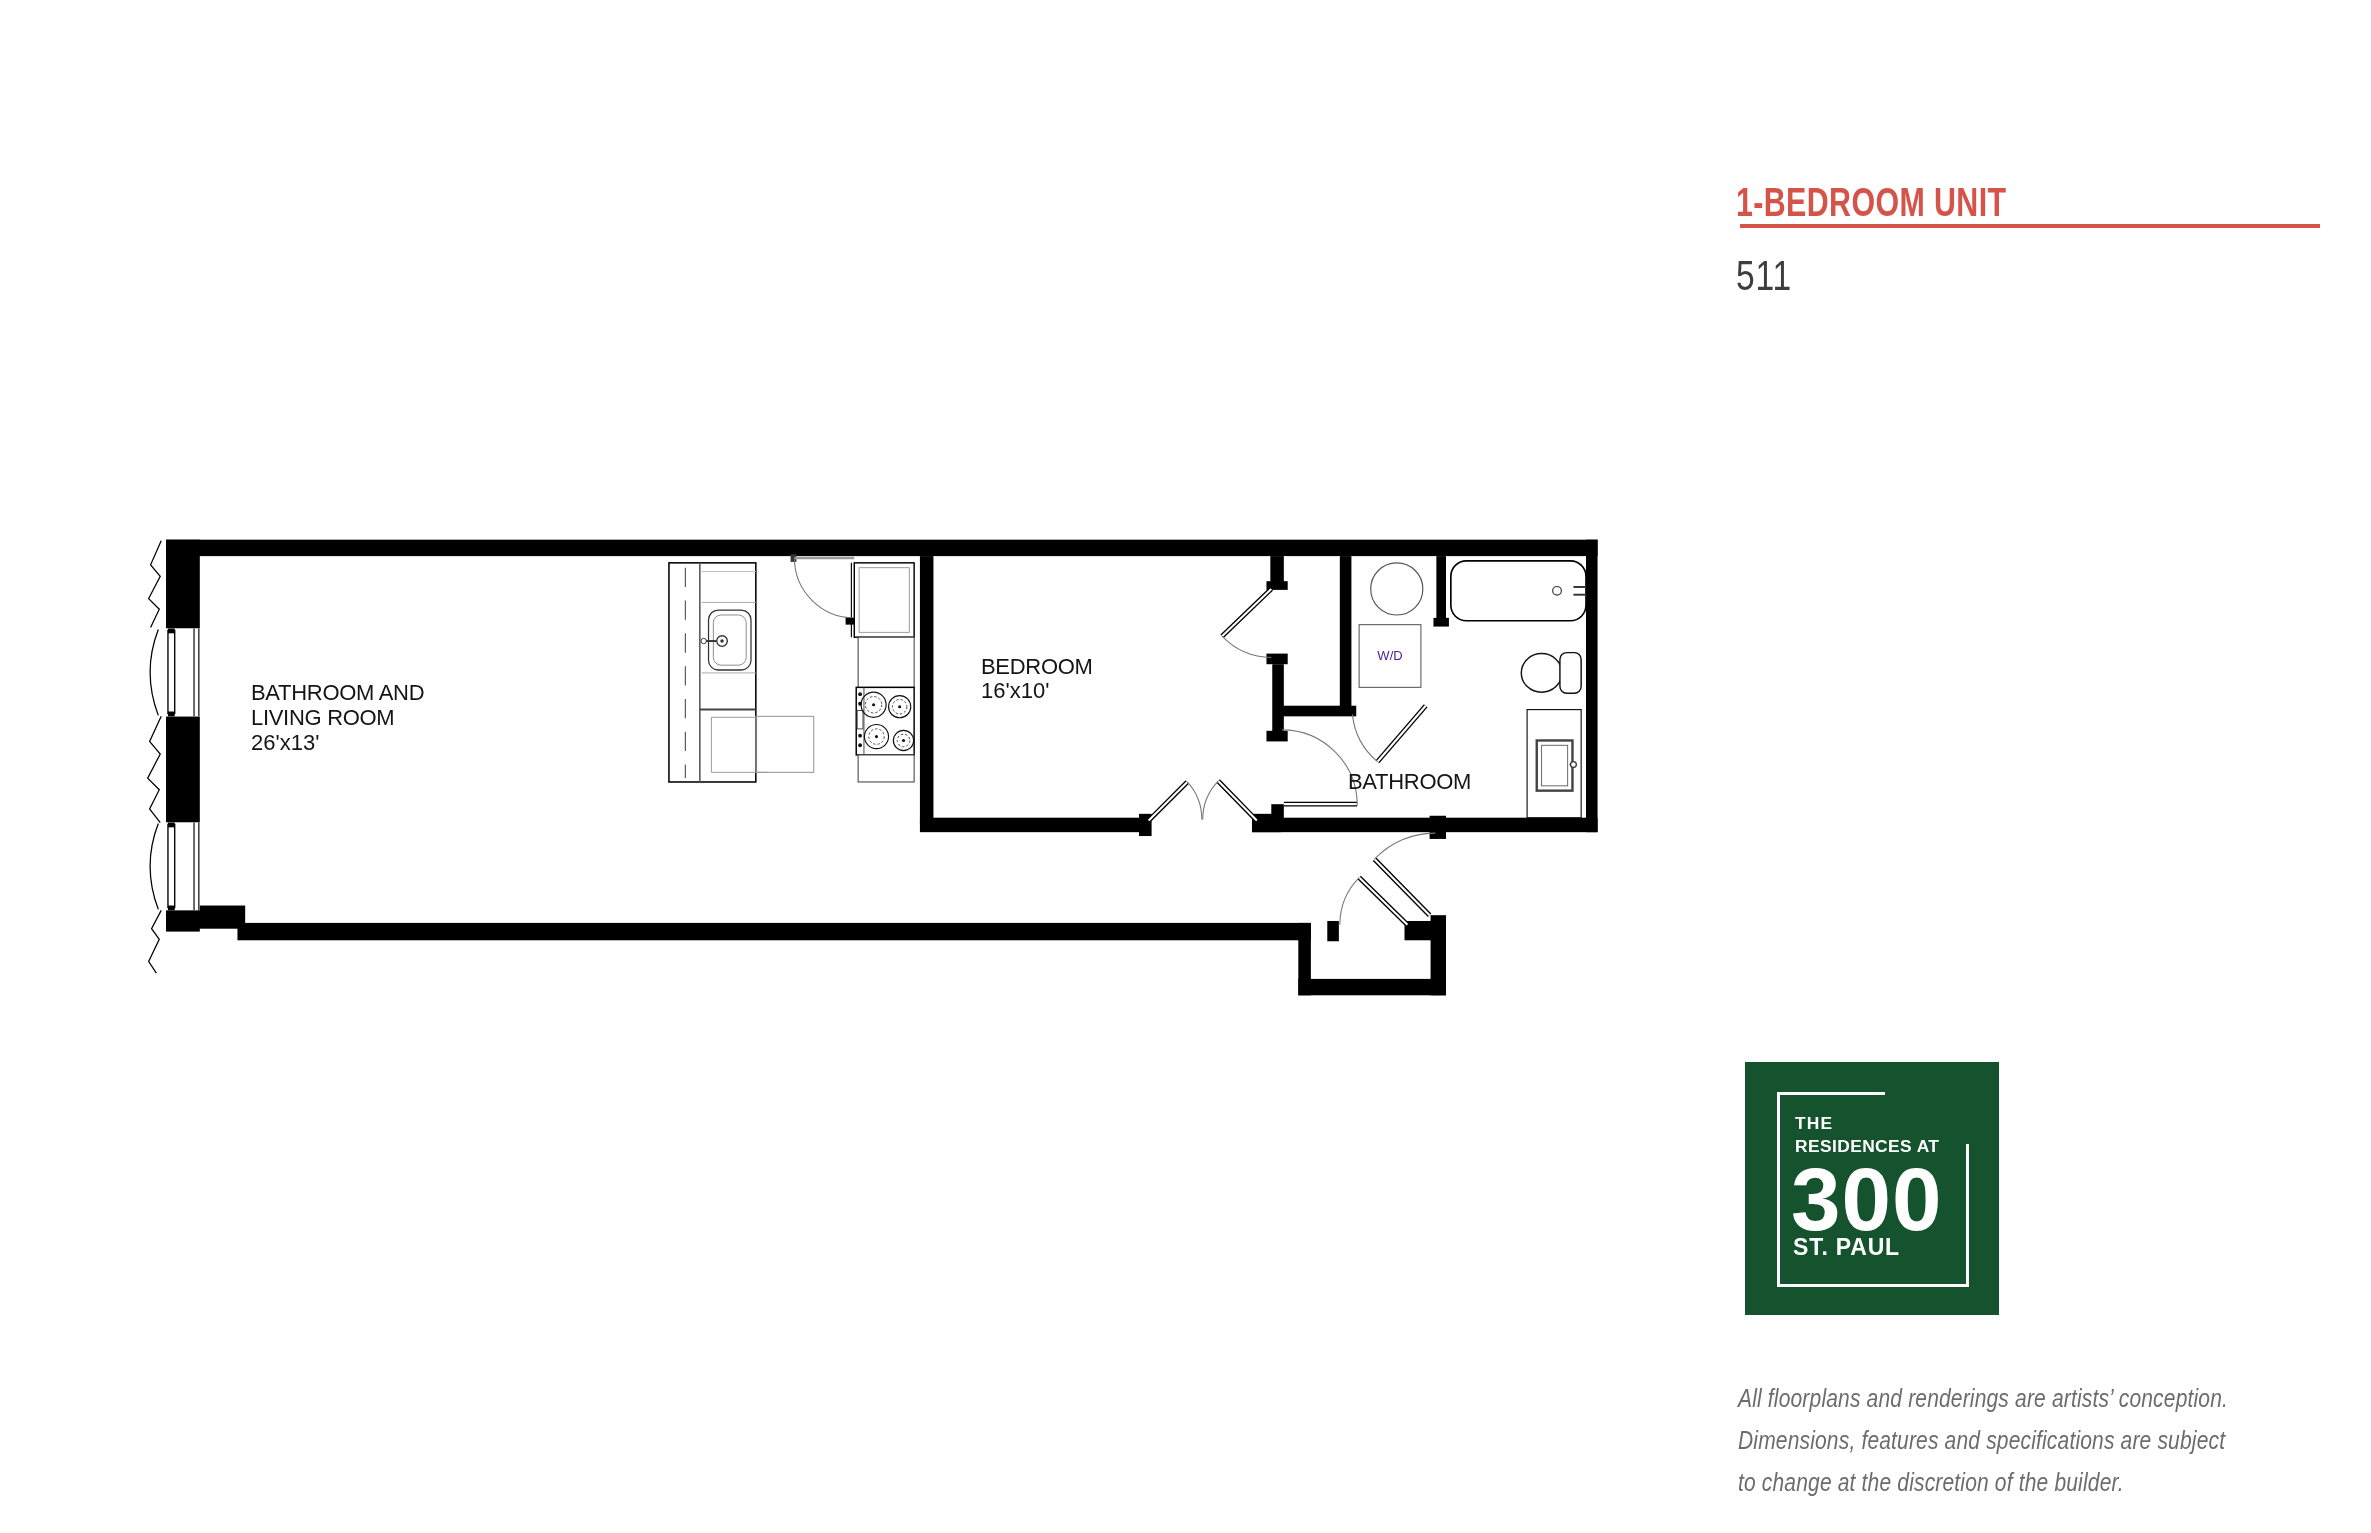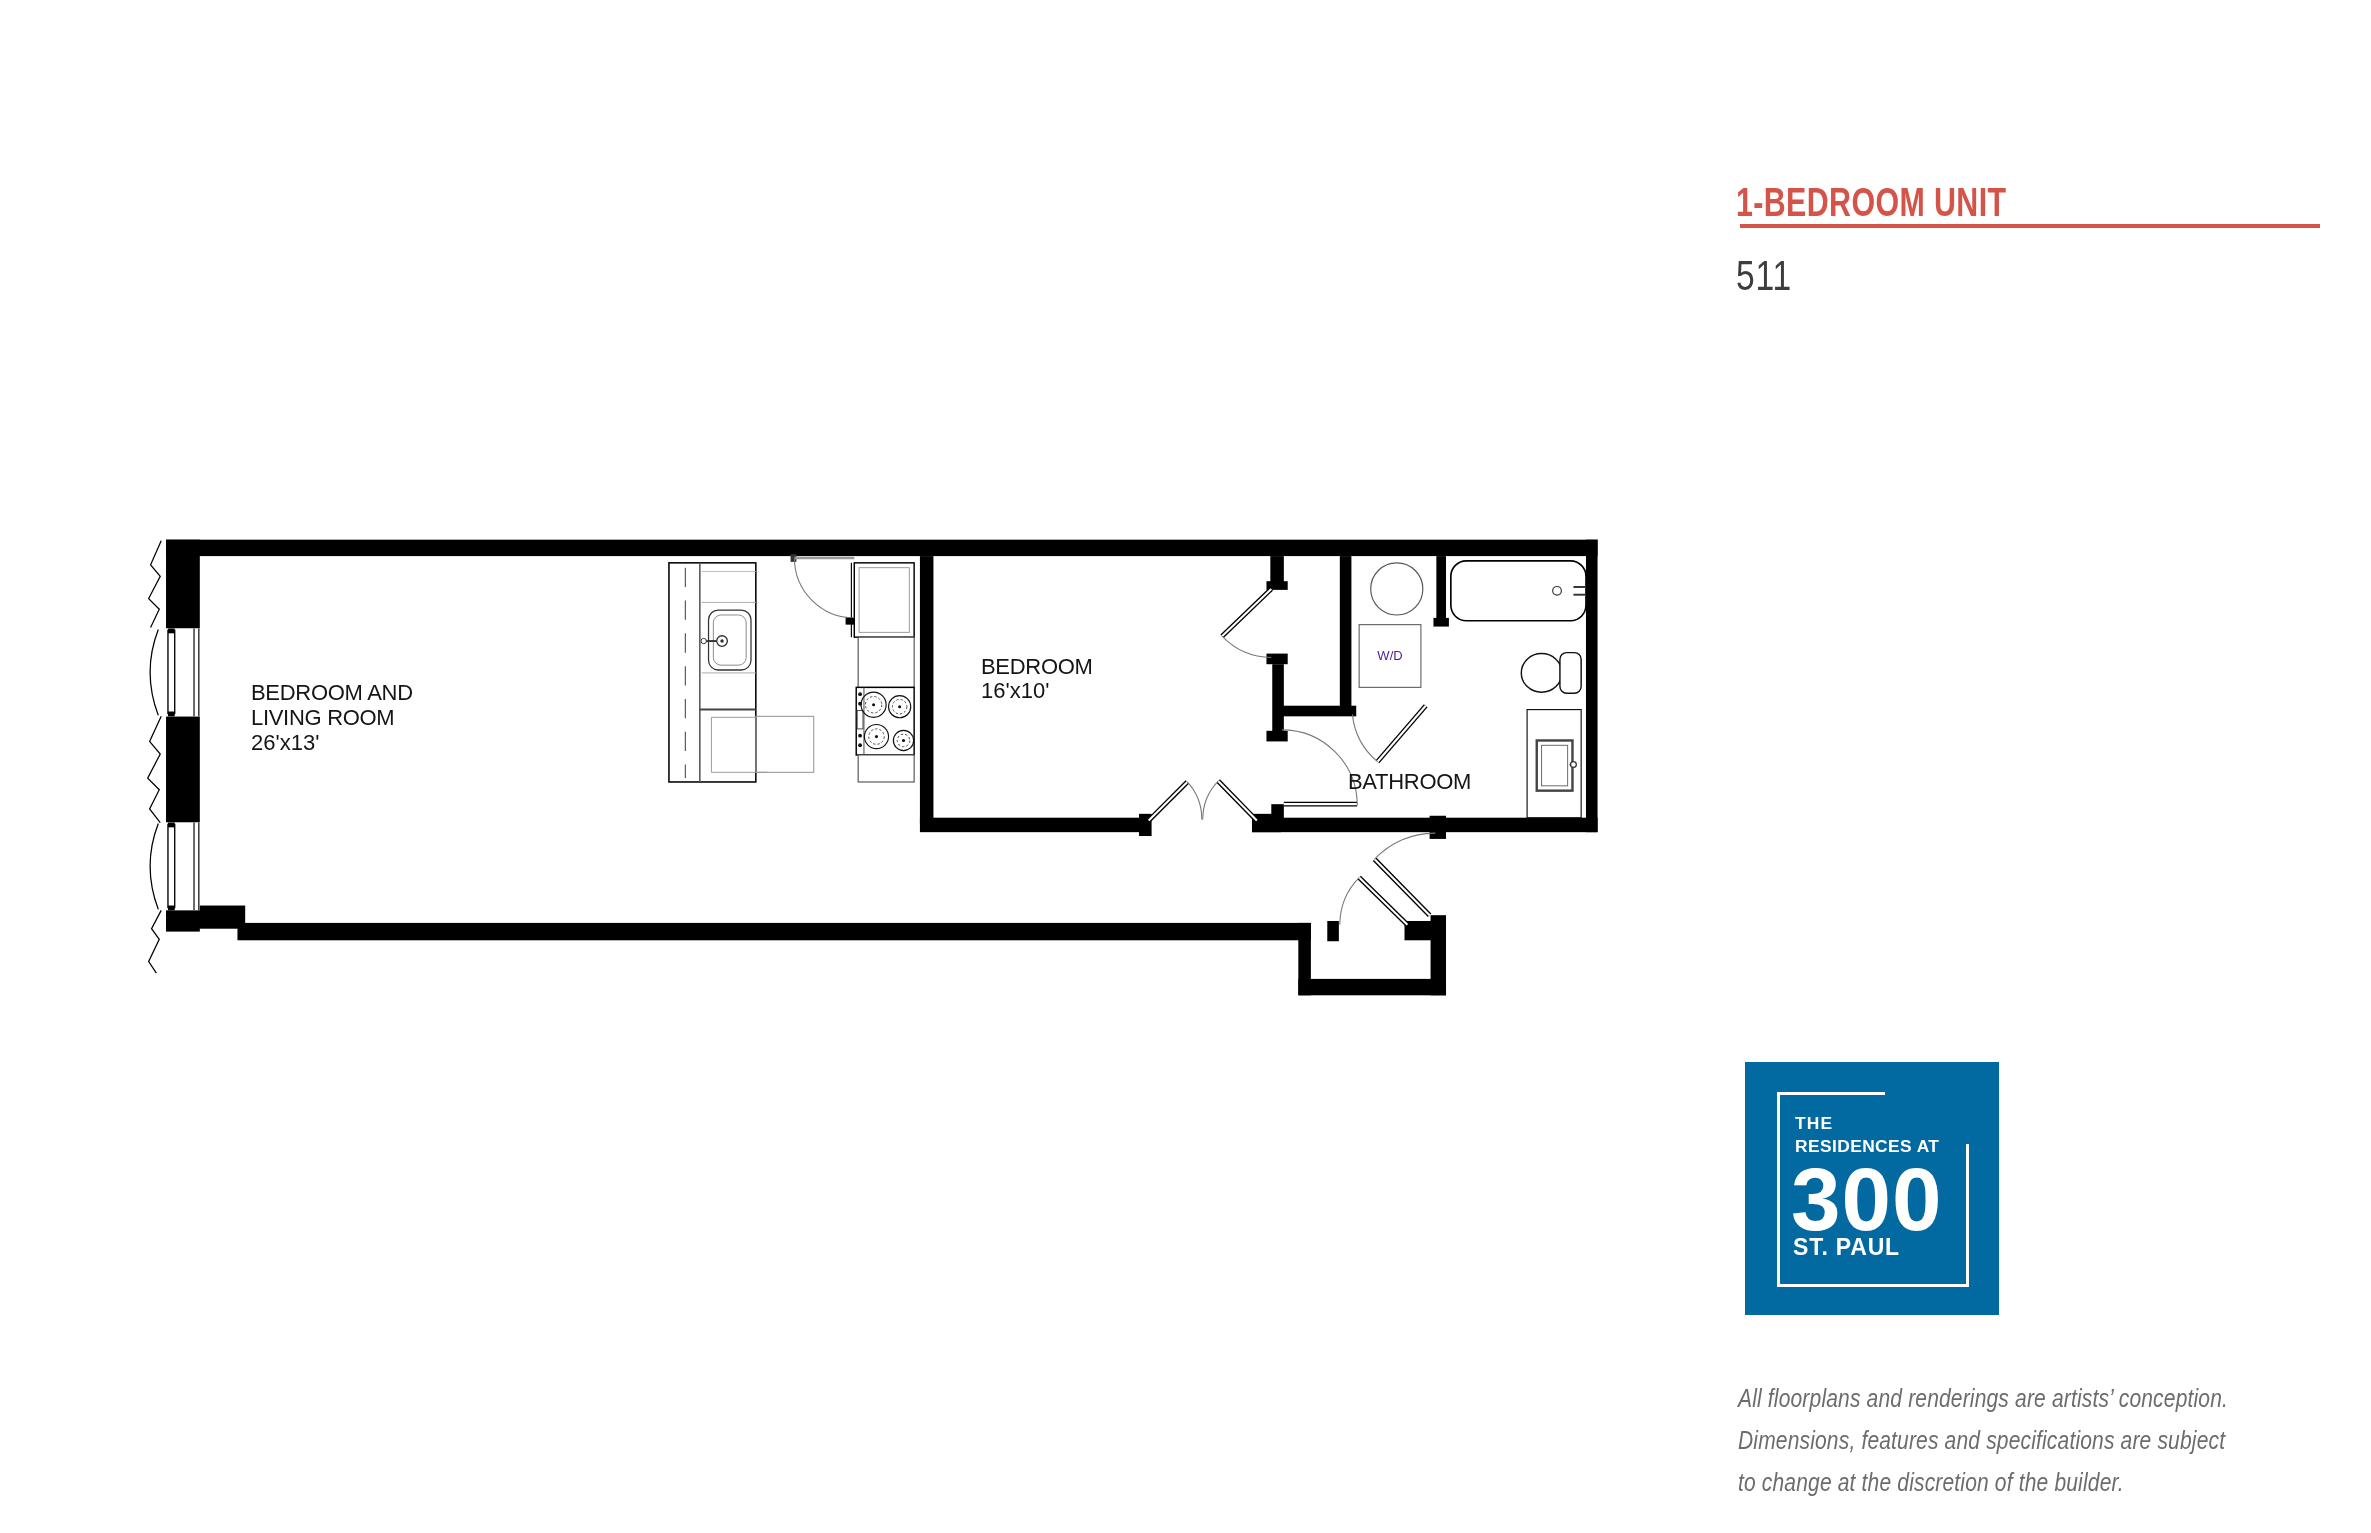--- a/index.html
+++ b/index.html
@@ -10,21 +10,21 @@
               line-height:25px;letter-spacing:-0.3px;}
   .room-label .dims{letter-spacing:0;}
   .wd-label{position:absolute;left:1360px;top:648px;width:60px;text-align:center;
             font-size:13px;color:#4c1d95;letter-spacing:0;}
   .squeeze{transform-origin:left top;white-space:nowrap;}
   .page-title{position:absolute;left:1736px;top:180px;font-size:40px;font-weight:800;
               color:#d5544a;letter-spacing:0.5px;transform:scaleX(0.76);}
   .title-rule{position:absolute;left:1740px;top:224px;width:580px;height:3.9px;background:#d5544a;}
   .unit-number{position:absolute;left:1736px;top:252px;font-size:42px;font-weight:400;
                color:#3d3d3d;letter-spacing:1px;transform:scaleX(0.80);}
-  .logo{position:absolute;left:1745px;top:1062px;width:254px;height:253px;background:#0369a1;}
+  .logo{position:absolute;left:1745px;top:1062px;width:254px;height:253px;background:#14532d;}
   .logo .fr{position:absolute;background:#ffffff;}
   .fr-top{left:32px;top:30px;width:108px;height:2.9px;}
   .fr-left{left:32px;top:30px;width:2.9px;height:195px;}
   .fr-bottom{left:32px;top:222px;width:192px;height:2.9px;}
   .fr-right{left:221px;top:82px;width:2.9px;height:143px;}
   .logo-line{position:absolute;color:#ffffff;font-weight:700;line-height:1;white-space:nowrap;}
   .logo-the{left:50px;top:53px;font-size:17.4px;letter-spacing:1.2px;}
   .logo-res{left:50px;top:76px;font-size:17.4px;letter-spacing:0.4px;}
   .logo-300{left:46px;top:93px;font-size:89px;letter-spacing:1px;}
   .logo-stpaul{left:48px;top:174px;font-size:23px;letter-spacing:0.8px;}
@@ -221,21 +221,21 @@
       <line class="leaf-o" x1="1481" y1="948" x2="1424" y2="890"></line>
       <line class="leaf-i" x1="1481" y1="948" x2="1424" y2="890"></line>
       <path class="swing" d="M1487,863 A85,85 0 0 0 1424,890"></path>
       <line class="leaf-o" x1="1458" y1="958" x2="1408" y2="909"></line>
       <line class="leaf-i" x1="1458" y1="958" x2="1408" y2="909"></line>
       <path class="swing" d="M1408,909 A70,70 0 0 0 1388,958"></path>
     </g>
   </svg>
 
   <div class="room-label" style="left:251px;top:680px;width:270px;">
-    <div>BEDROOM AND</div>
+    <div>BATHROOM AND</div>
     <div>LIVING ROOM</div>
     <div class="dims">26'x13'</div>
   </div>
 
   <div class="room-label" style="left:981px;top:655px;width:232px;line-height:24px;">
     <div>BEDROOM</div>
     <div class="dims">16'x10'</div>
   </div>
 
   <div class="room-label" style="left:1348px;top:769px;width:212px;">

